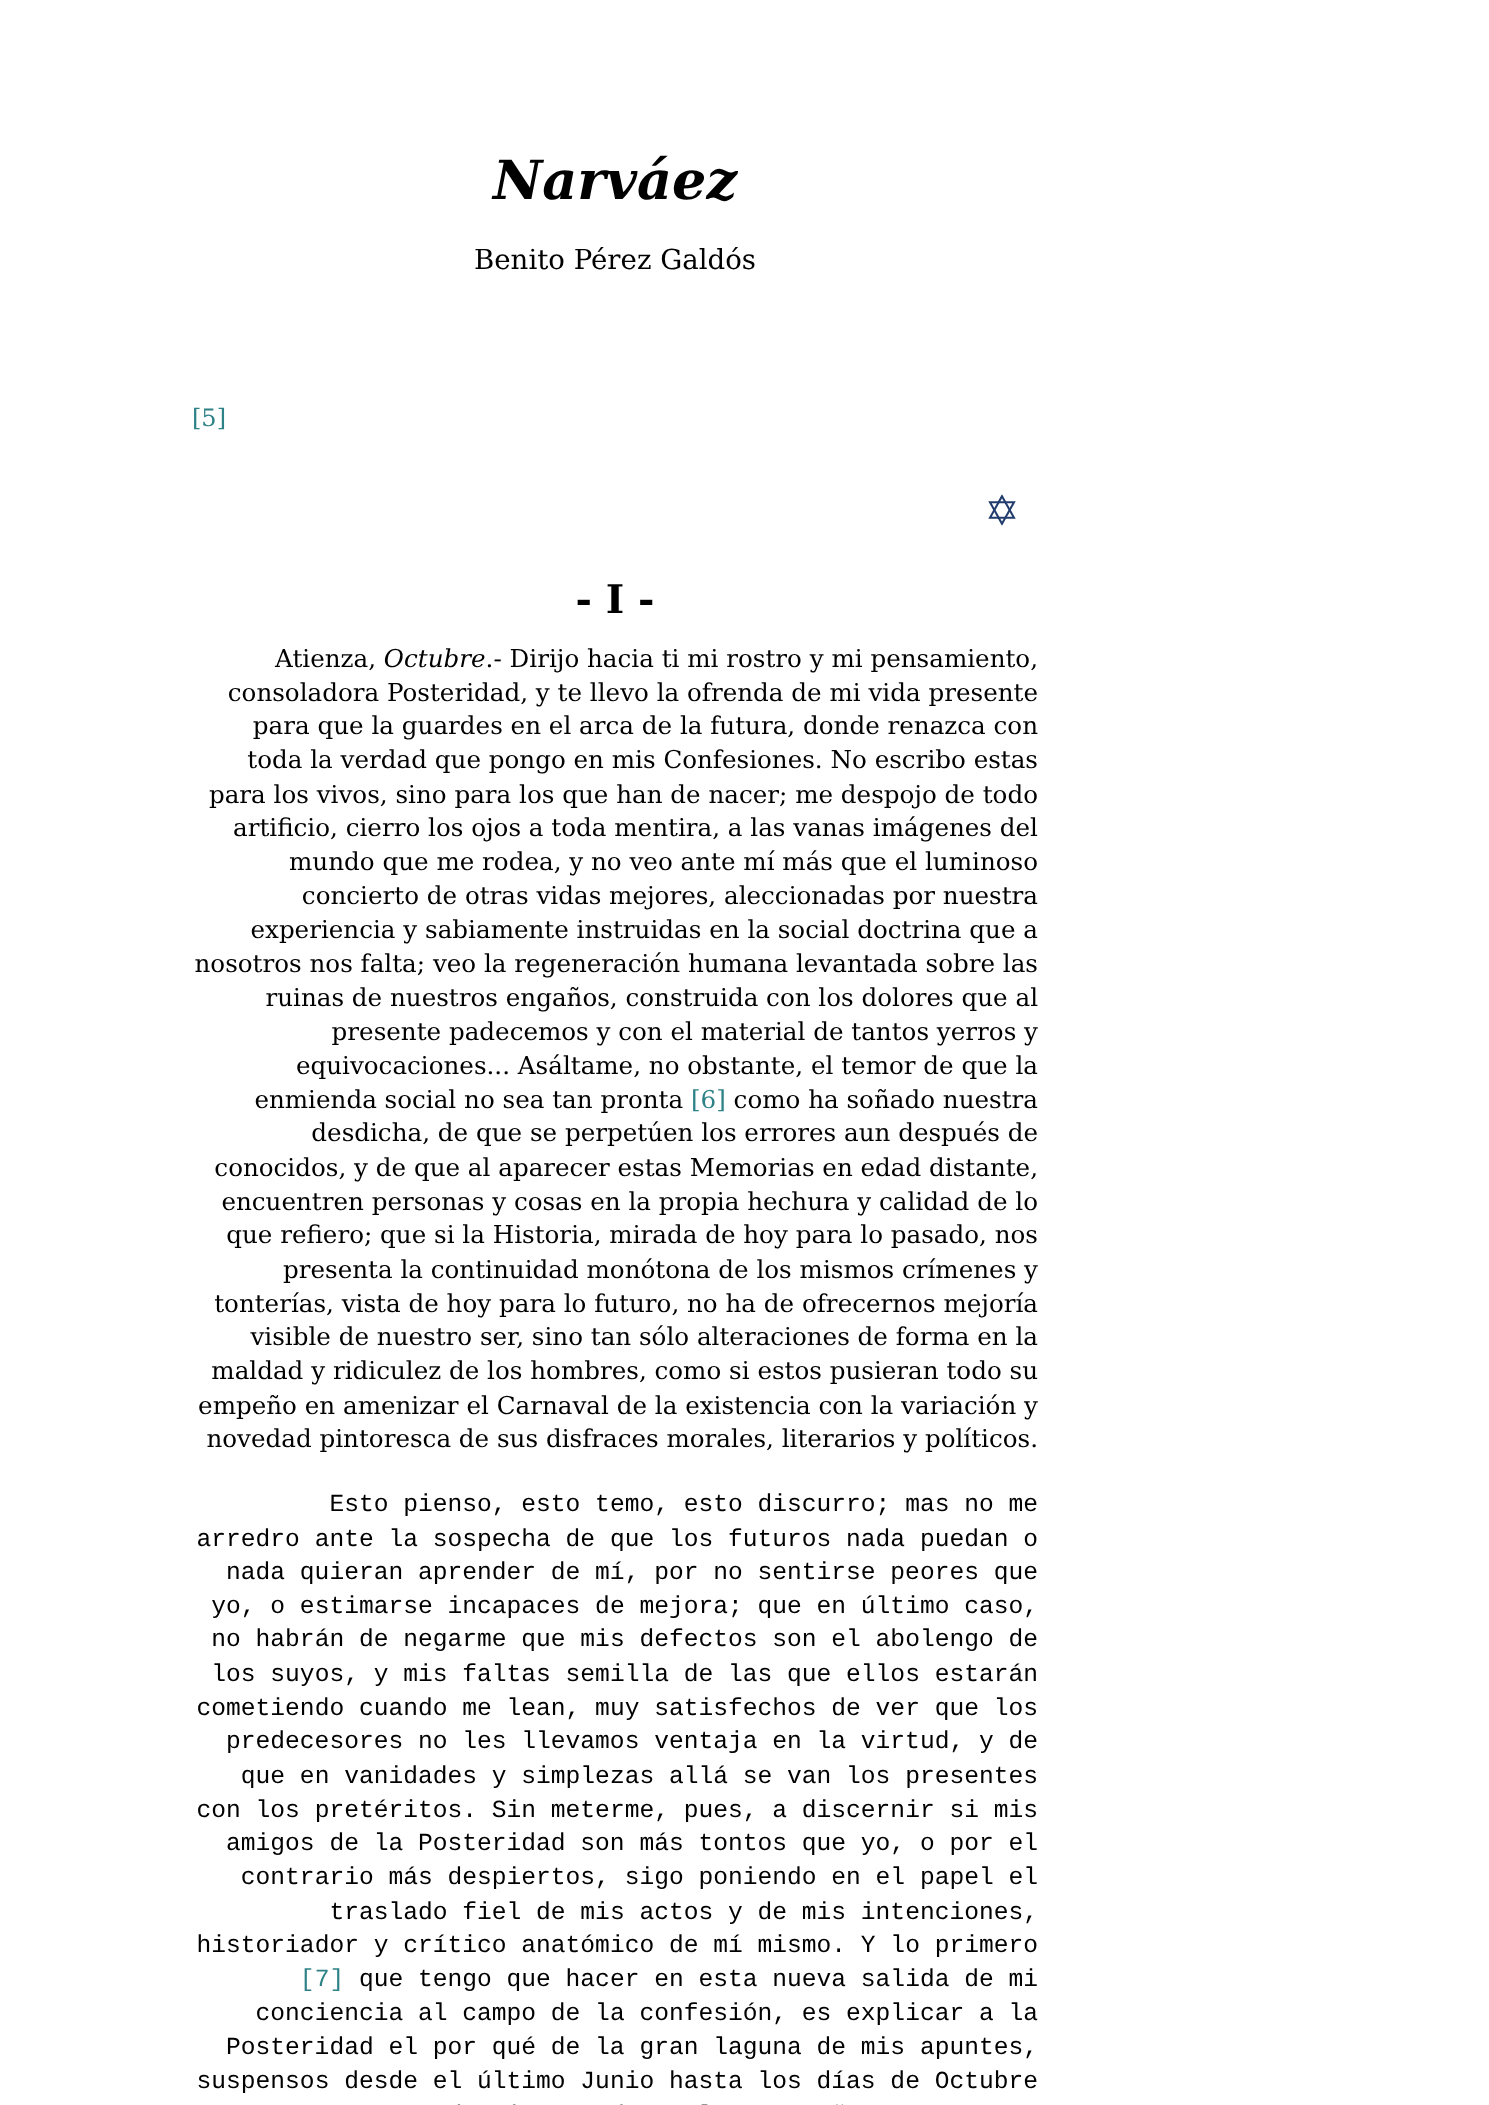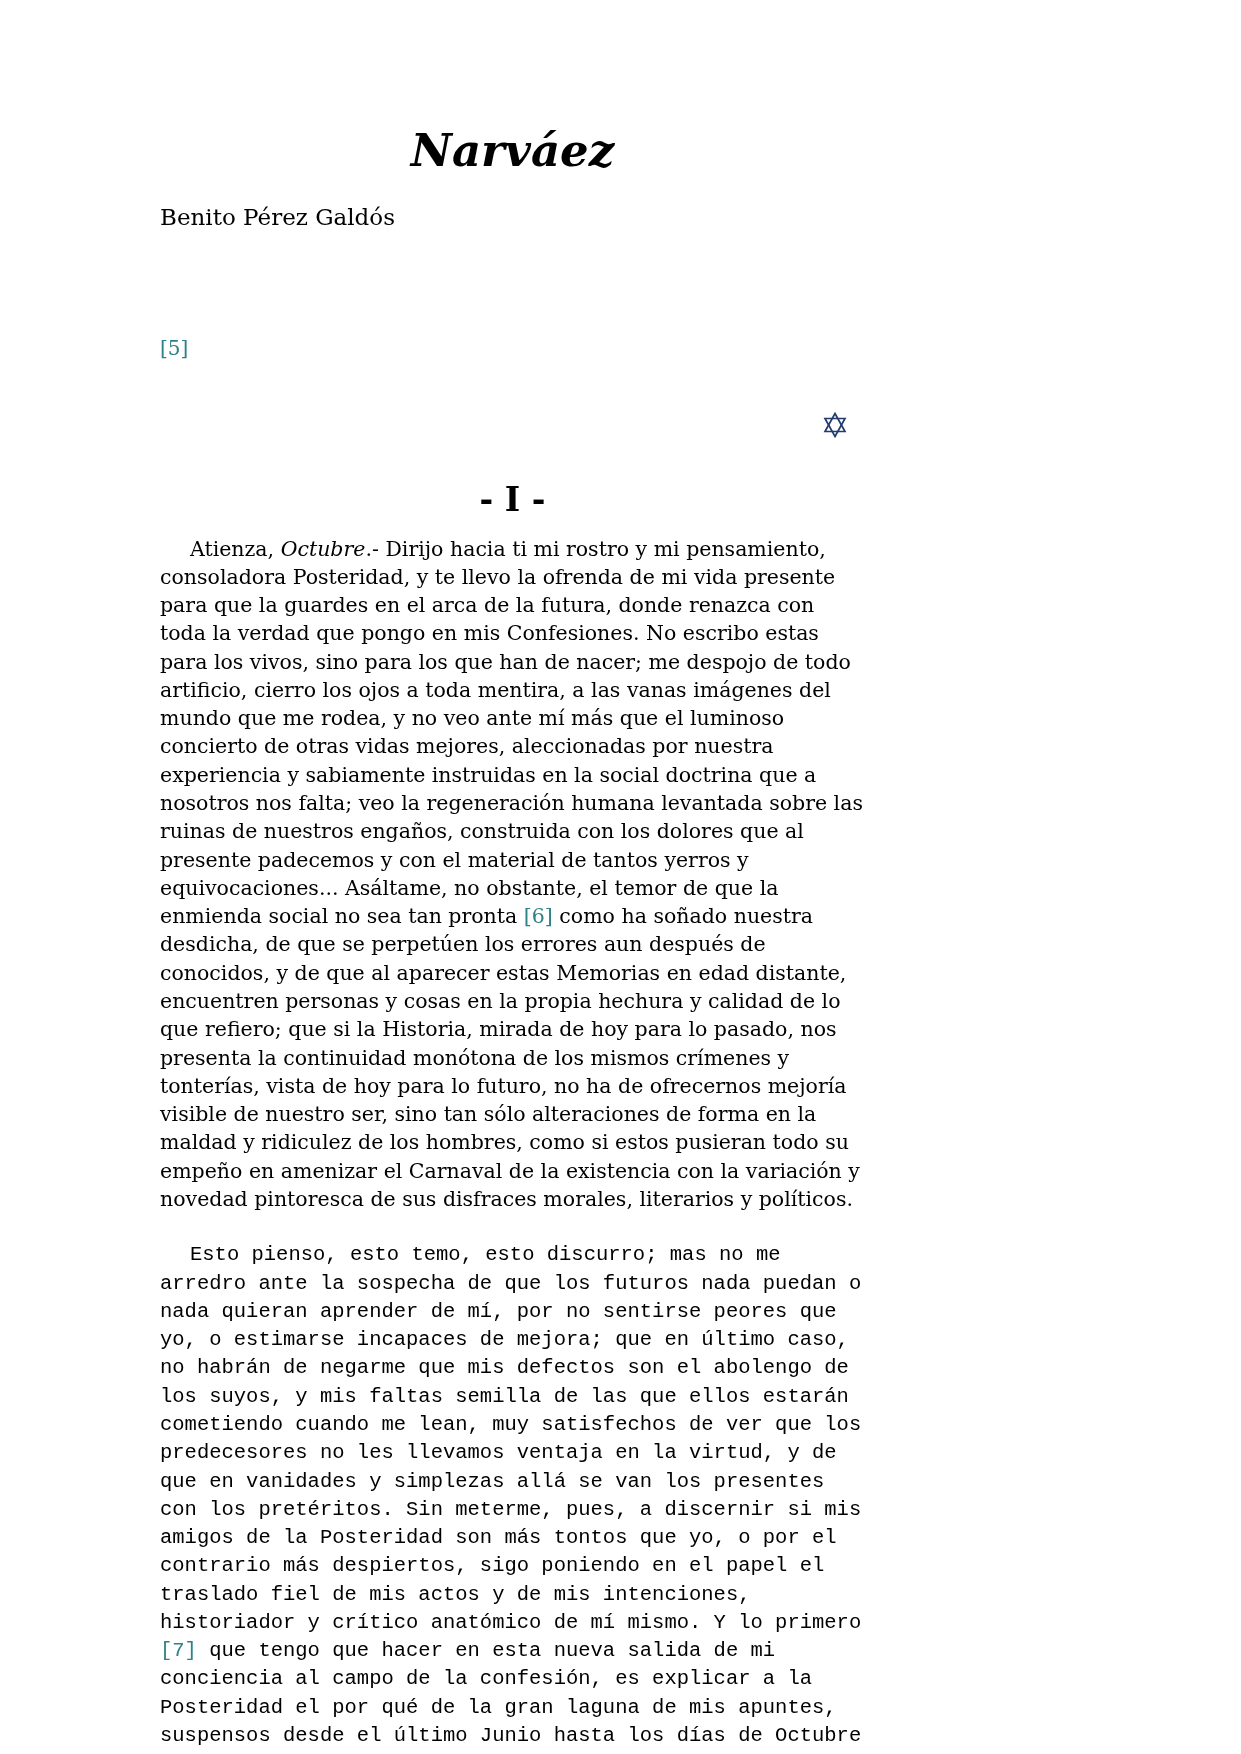--- a/index.html
+++ b/index.html
@@ -22,21 +22,21 @@
     margin: 0;
     text-align: center;
     font-size: 45px;
     line-height: 1.1;
     font-weight: bold;
     font-style: italic;
     color: #000000;
   }
   .book-author {
     margin: 28px 0 12px 0;
-    text-align: left;
+    text-align: center;
     font-size: 23px;
     font-weight: normal;
     color: #000000;
   }
   .page-anchor {
     display: block;
     margin-top: 106px;
     font-size: 20px;
     color: #2e8287;
     text-decoration: none;
@@ -60,21 +60,21 @@
     font-size: 33px;
     font-weight: bold;
     font-style: normal;
     color: #000000;
   }
   .body-text p {
     margin: 0;
     font-size: 20.5px;
     line-height: 1.38;
     text-indent: 30px;
-    text-align: left;
+    text-align: right;
     color: #000000;
   }
   .body-text p + p {
     margin-top: 28px;
     font-family: Liberation Mono, monospace;
   }
   .body-text .para1 {
     margin-top: 16px;
   }
   .footnote-link {

